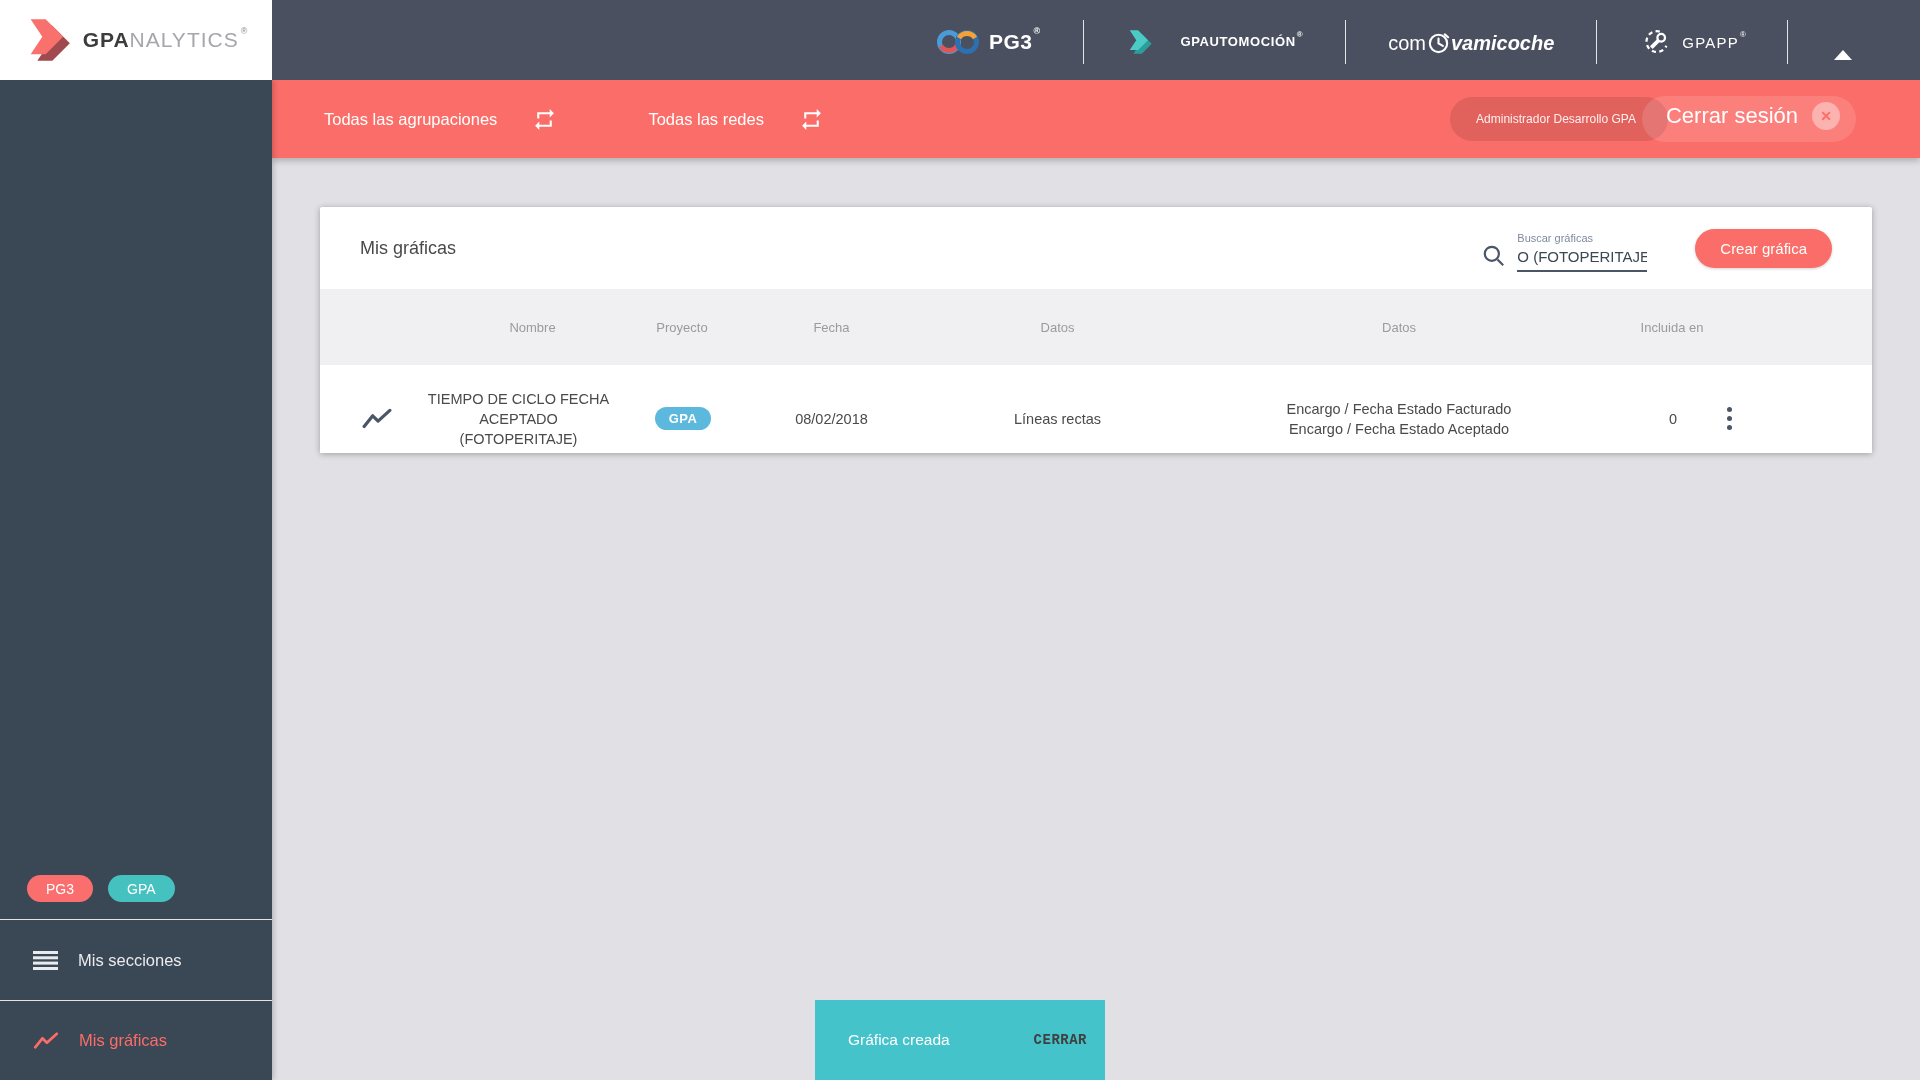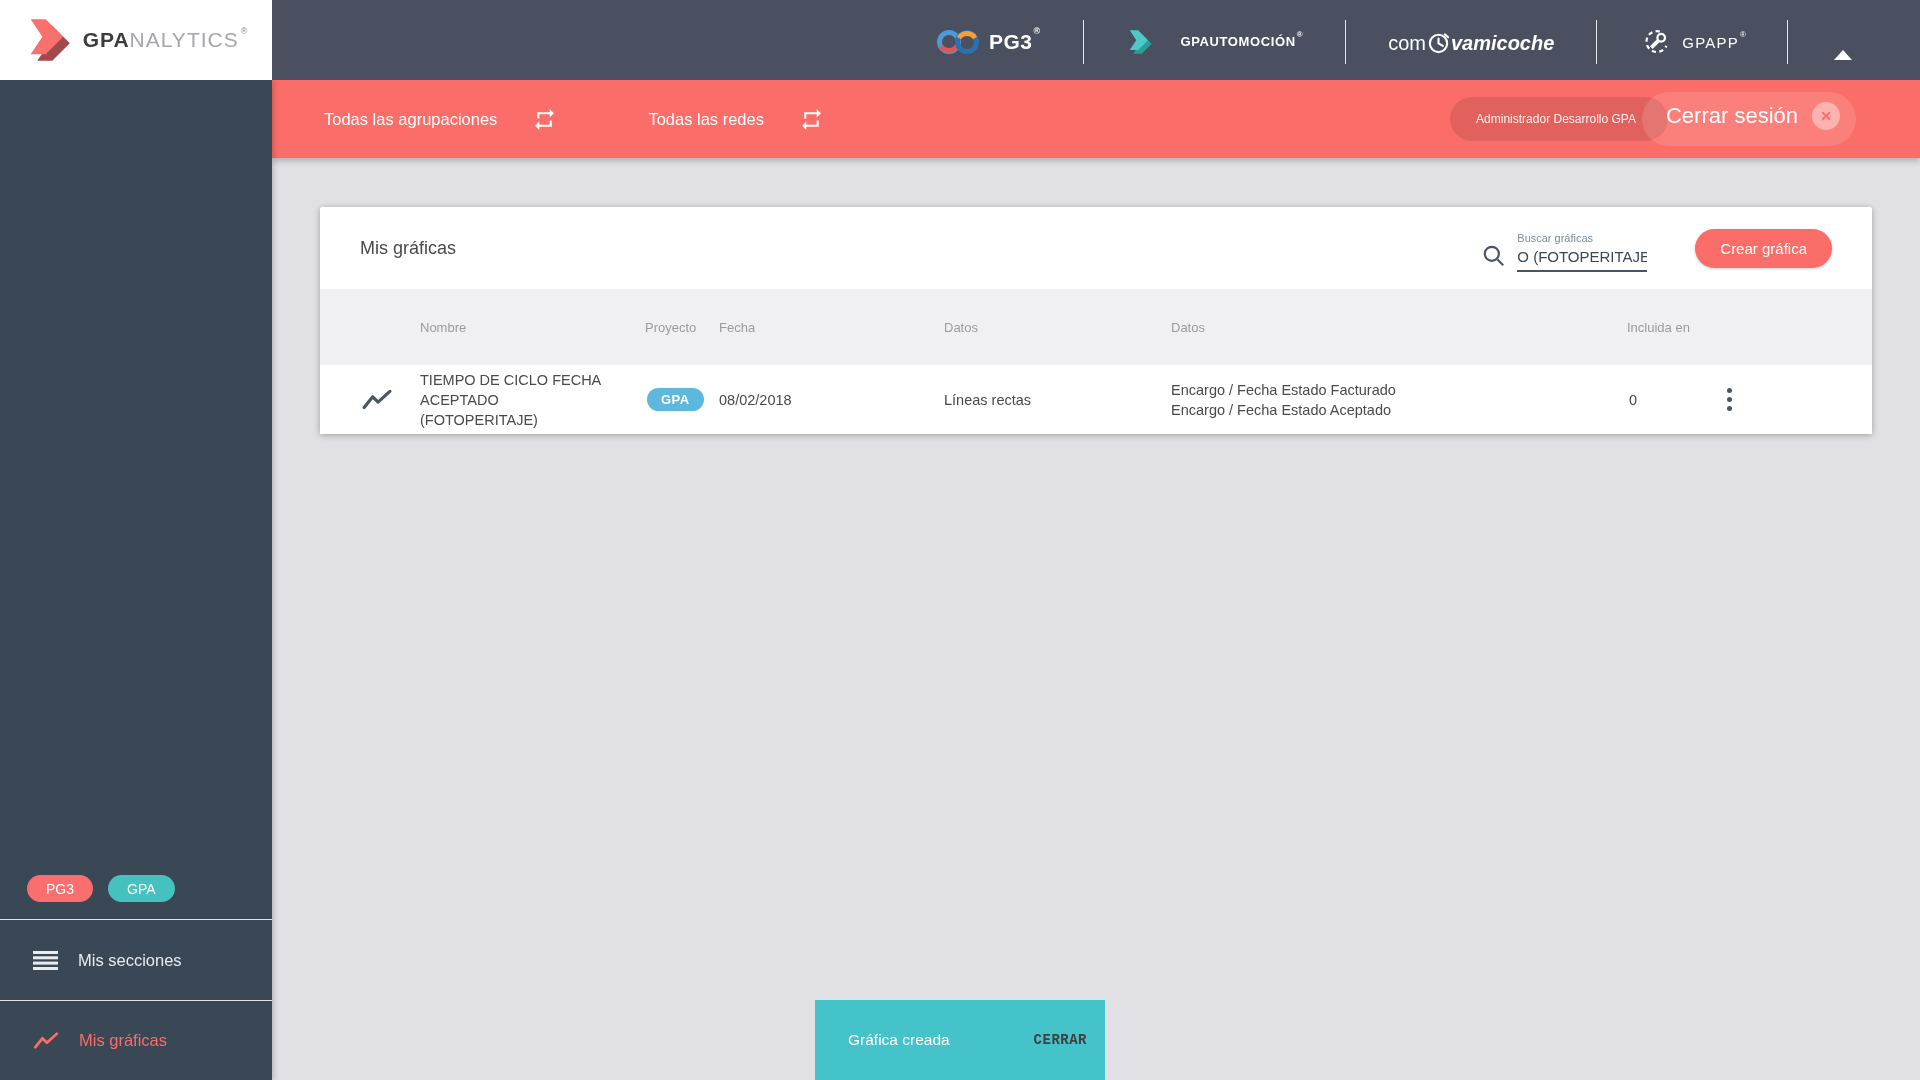--- a/index.html
+++ b/index.html
@@ -31,21 +31,21 @@
   
   .filterbar { position:absolute; left:272px; top:80px; width:1648px; height:78px; background:#fb6d68;
                display:flex; align-items:center; z-index:20; box-shadow:0 3px 6px rgba(0,0,0,0.22); }
   .filters { display:flex; align-items:center; padding-left:52px; }
   .filter-label { color:#fff; font-size:16.5px; cursor:pointer; }
   .swap-btn { background:none; border:none; cursor:pointer; margin-left:34px; display:flex; }
   .group-gap { width:90px; }
   .user-area { margin-left:auto; display:flex; align-items:center; padding-right:64px; }
   .user-pill { background:rgba(0,0,0,0.10); height:44px; border-radius:22px; display:flex; align-items:center;
                padding:0 32px 0 26px; font-size:12px; color:#ffefee; margin-right:-26px; }
-  .logout-btn { background:rgba(255,255,255,0.13); height:54px; border-radius:27px; display:flex; align-items:center;
+  .logout-btn { background:rgba(255,255,255,0.13); height:46px; border-radius:27px; display:flex; align-items:center;
                 gap:14px; padding:0 16px 7px 24px; font-size:22px; color:#fff; border:none; cursor:pointer;
                 font-family:inherit; }
   .x-circle { width:28px; height:28px; border-radius:50%; background:rgba(255,255,255,0.40);
               display:flex; align-items:center; justify-content:center; color:#fb6d68; font-size:14px; font-weight:bold; }
 
   
   .sidebar { position:absolute; left:0; top:80px; width:272px; height:1000px; background:#3a4754; z-index:25;
              box-shadow:2px 0 5px rgba(0,0,0,0.18); }
   .badge-row { position:absolute; left:27px; top:795px; display:flex; gap:15px; }
   .side-badge { height:27px; border-radius:14px; display:flex; align-items:center; padding:0 19px;
@@ -67,24 +67,24 @@
   .card-header { height:82px; display:flex; align-items:center; padding:0 40px; }
   .card-title { font-size:18px; color:#4a4a4a; flex:1; }
   .search-icon { margin-right:10px; margin-top:16px; display:flex; cursor:pointer; }
   .search-group { width:130px; margin-right:48px; padding-top:8px; }
   .search-label { font-size:11px; color:#7f8a9c; margin-bottom:3px; }
   .search-input { width:100%; border:none; border-bottom:2px solid #4a5568; font-size:15px; color:#3a4754;
                   padding:1px 0 5px; outline:none; background:#fff; font-family:inherit; }
   .create-btn { background:#fb6d68; color:#fff; border:none; border-radius:20px; height:39px; padding:0 25px;
                 font-size:15px; cursor:pointer; font-family:inherit; box-shadow:0 1px 3px rgba(0,0,0,0.18); }
 
-  .tgrid { display:grid; grid-template-columns:100px 225px 74px 225px 227px 456px 90px 60px 1fr; align-items:center; }
+  .tgrid { display:grid; grid-template-columns:100px 225px 74px 225px 227px 456px 90px 60px 1fr; align-items:center;text-align:center; }
   .thead { background:#f0f0f2; height:76px; }
   .th { font-size:13px; color:#9b9b9b; }
-  .trow { height:69px; background:#fff; }
+  .trow { height:69px; background:#fff;margin-top:19px; }
   .td { font-size:14.5px; color:#4a4a4a; line-height:20px; }
   .row-icon { margin-left:42px; display:flex; }
   .cell-name { padding-right:28px; }
   .proj-badge { display:inline-block; background:#5cb8dc; color:#fff; font-size:13px; font-weight:bold;
                 letter-spacing:0.5px; border-radius:12px; padding:4px 14px; margin-left:2px; }
   .kebab-btn { background:none; border:none; cursor:pointer; display:flex; flex-direction:column; gap:4px;
                width:24px; align-items:center; padding:4px 0; }
   .kebab-btn span { width:5px; height:5px; border-radius:50%; background:#4a5568; }
 
   

